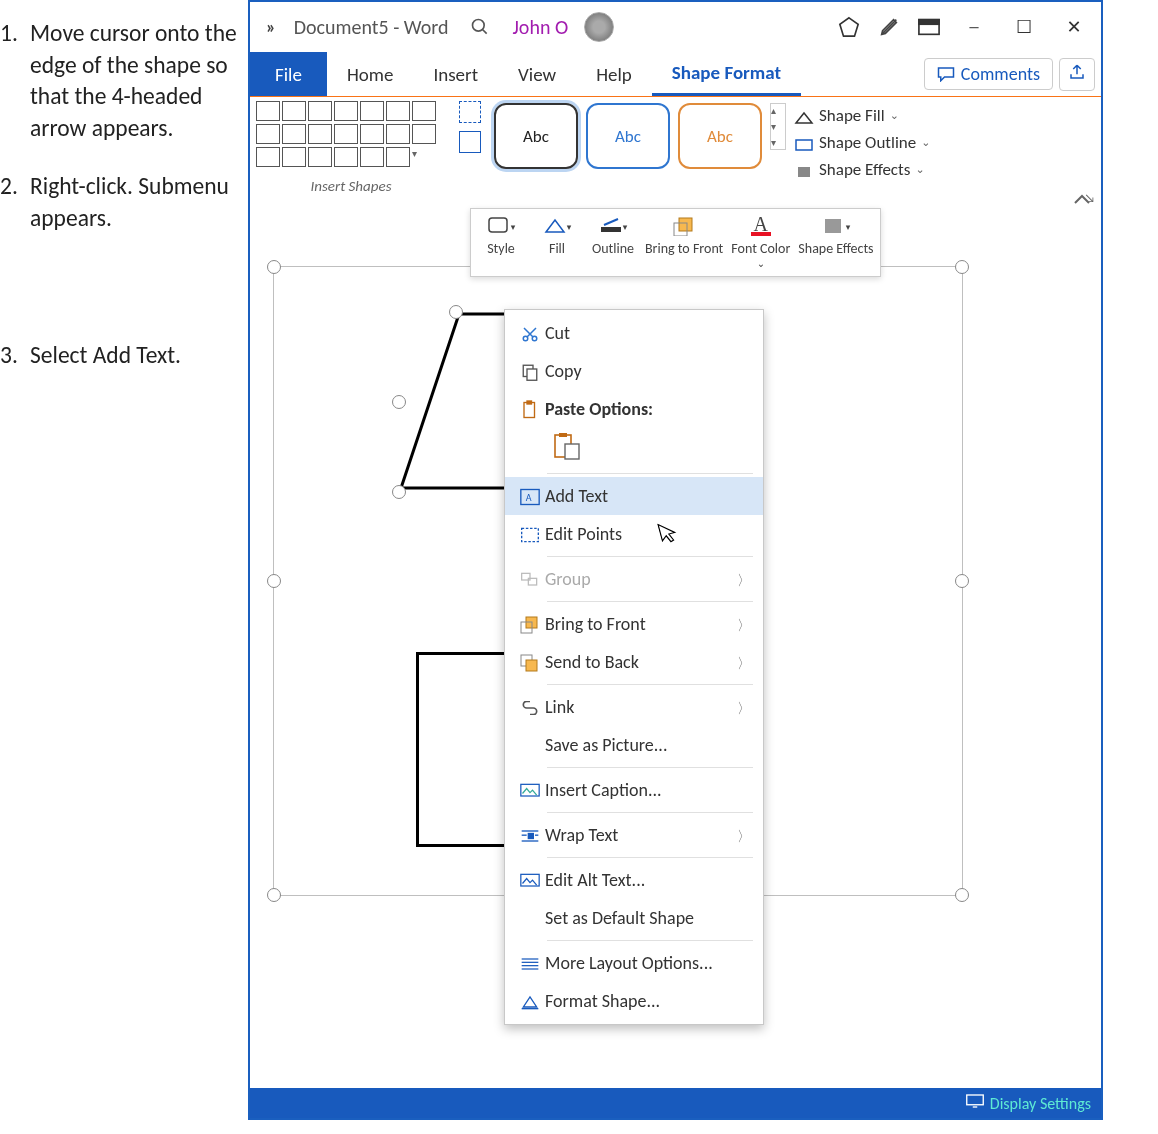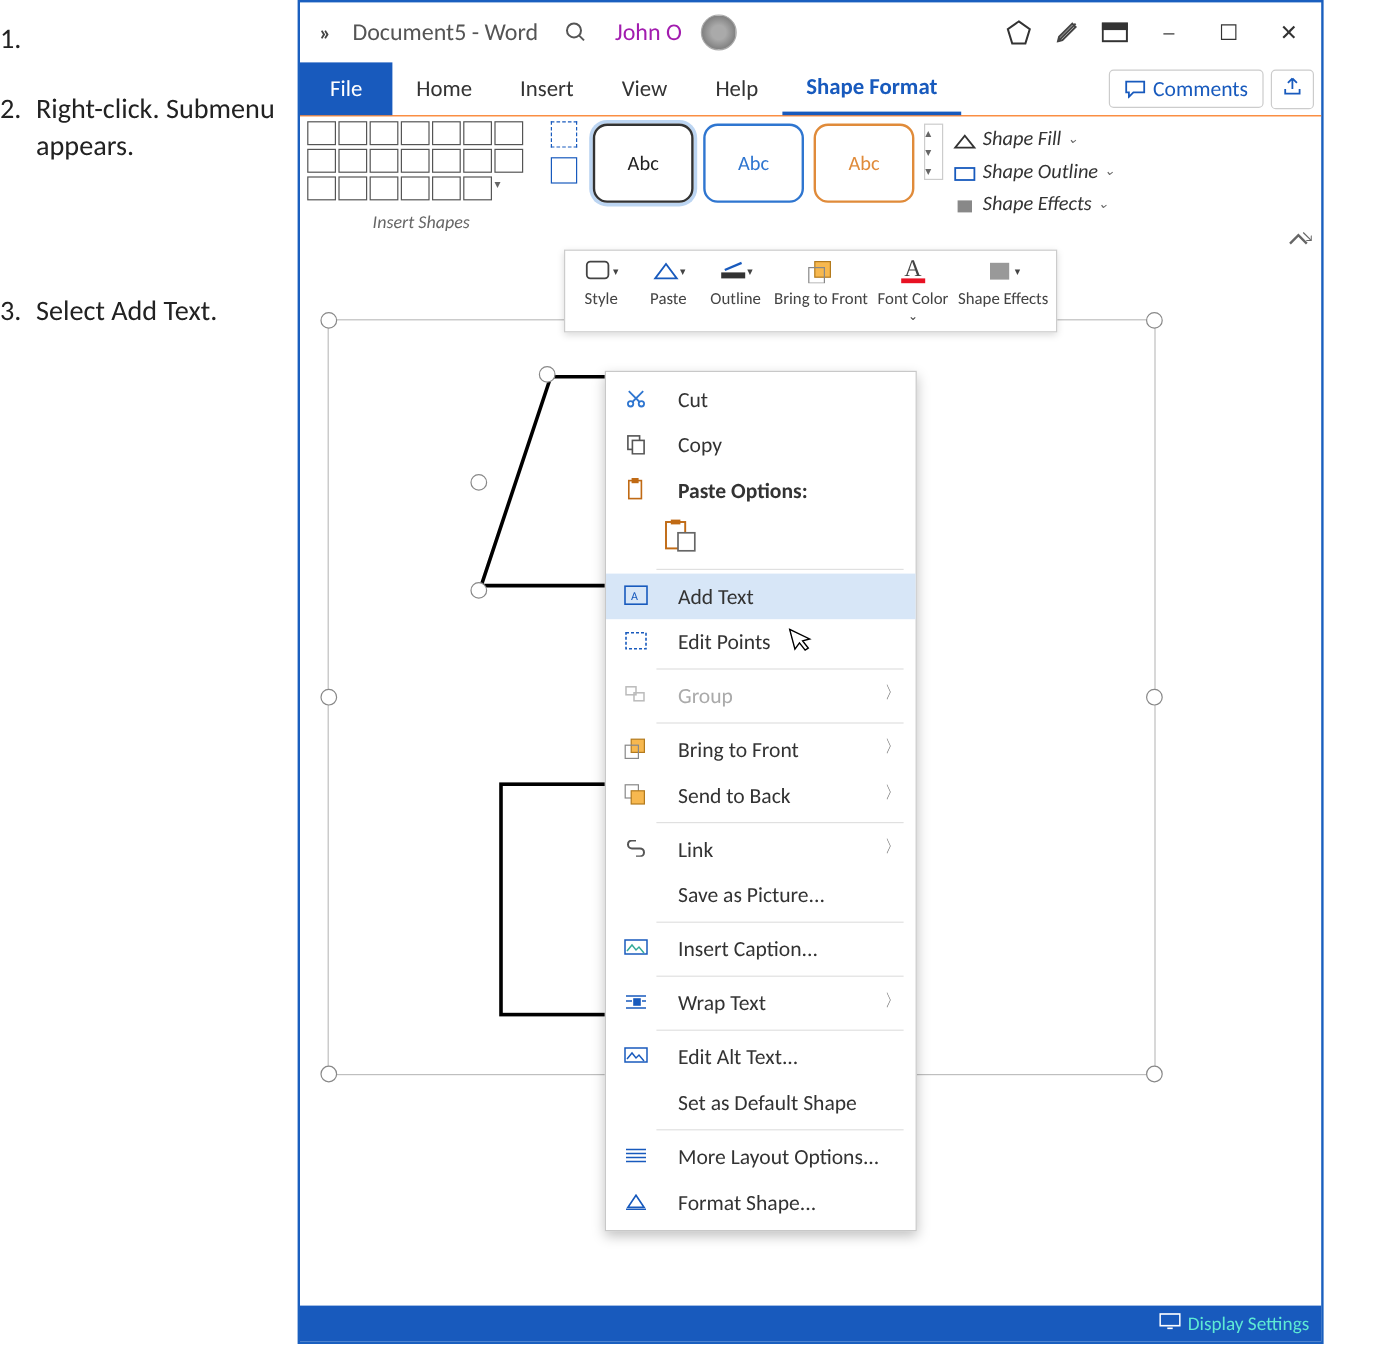--- a/index.html
+++ b/index.html
@@ -38,42 +38,42 @@
   .shapes-label { text-align:center; color:#666; font-size:15px; padding-top:10px;font-style:italic;}
   .vert-icons { width:40px; padding-top:4px; display:flex; flex-direction:column; gap:8px; align-items:center;}
   .vi { width:22px; height:22px; border:1.5px dashed #185abd; }
   .styles-gal { flex:1; display:flex; align-items:flex-start; padding:6px 4px; gap:8px; position:relative;}
   .abc-box { width:84px; height:66px; border:2px solid #333; border-radius:12px; display:flex; align-items:center; justify-content:center; font-size:17px; }
   .abc-box.sel { box-shadow: 0 0 0 3px #bcd5f2; }
   .abc2 { border-color:#2f76d0; color:#2f76d0;}
   .abc3 { border-color:#e08b3a; color:#e08b3a;}
   .gal-spin { width:16px; display:flex; flex-direction:column; gap:3px; font-size:10px; color:#666; border:1px solid #ccc;}
   .fill-menu { display:flex; flex-direction:column; gap:6px; padding-top:2px; font-size:17px; color:#333;}
-  .fill-menu div { display:flex; align-items:center; gap:5px;font-style:italic;}
+  .fill-menu div { display:flex; align-items:center; gap:5px;}
   .fm-ico { width:20px; height:14px; display:inline-block;}
   .dlg-launch { position:absolute; bottom:2px; right:6px; font-size:12px; color:#666;}
   .rb-collapse { position:absolute; right:10px; top:190px; font-size:14px; color:#666;}
   
   .mini-tb { position:absolute; left:220px; top:206px; background:#fff; border:1px solid #ccc; box-shadow:0 2px 6px rgba(0,0,0,.15); display:flex; padding:3px 6px 6px; gap:8px; z-index:5; }
   .mt-item { display:flex; flex-direction:column; align-items:center; font-size:14px; color:#444; min-width:48px;}
   .mt-ico { height:28px; display:flex; align-items:center; justify-content:center; font-size:18px;}
   
   .canvas { position:absolute; left:8px; top:264px; right:8px; bottom:36px; background:#fff; }
   .sel-rect { position:absolute; left:15px; top:0; width:690px; height:630px; border:1px solid #bfbfbf; }
   .handle { position:absolute; width:14px; height:14px; border:1.5px solid #888; background:#fff; border-radius:50%; }
   .h-tl{left:-7px;top:-7px;} .h-tr{right:-7px;top:-7px;} .h-bl{left:-7px;bottom:-7px;} .h-br{right:-7px;bottom:-7px;}
   .h-ml{left:-7px;top:50%;margin-top:-7px;} .h-mr{right:-7px;top:50%;margin-top:-7px;}
   .h-mt{left:50%;top:-7px;margin-left:-7px;} .h-mb{left:50%;bottom:-7px;margin-left:-7px;}
   .trap-shape { position:absolute; left:125px; top:45px; width:230px; height:180px; }
   .trap-h { position:absolute; width:14px; height:14px; border:1.5px solid #888; background:#fff; border-radius:50%;}
   .th1{left:50px;top:-7px;} .th2{left:-7px;bottom:-7px;} .th3{left:-7px; top:50%; margin-top:-7px;}
   .rect-shape { position:absolute; left:142px; top:385px; width:240px; height:195px; border:3px solid #000;}
   
   .ctx { position:absolute; left:230px; top:42px; width:260px; background:#fff; border:1px solid #c8c8c8; box-shadow:0 4px 10px rgba(0,0,0,.25); z-index:6; padding:4px 0;}
-  .ctx-item { display:flex; align-items:flex-start; gap:24px; padding:8px 12px 8px 14px; font-size:18px; color:#333;}
+  .ctx-item { display:flex; align-items:flex-end; gap:4px; padding:8px 12px 8px 14px; font-size:18px; color:#333;}
   .ctx-item.hov { background:#d7e6f7;}
   .ctx-item.dis { color:#aaa;}
   .ctx-item.bold { font-weight:600;}
   .ci-ico { width:22px; height:20px; display:flex; align-items:center; justify-content:center; font-size:16px;}
   .ci-text { flex:1; }
   .ci-arr { color:#777; font-size:14px;}
   .ctx-sep { height:1px; background:#e0e0e0; margin:3px 10px 3px 42px;}
   .paste-ico-row { padding:4px 0 6px 48px;}
   .mouse-cursor { position:absolute; left:386px; top:254px; font-size:18px; z-index:8; transform:rotate(-15deg);}
   
@@ -82,20 +82,21 @@
 </style>
 </head>
 <body>
 
 <div class="page">
 
   <div class="instructions">
     <ol>
       <li>
           <span class="inum">1.</span>
+          <span class="itext">Move cursor onto the edge of the shape so that the 4-headed arrow appears.</span>
         </li>
       <li class="gap">
           <span class="inum">2.</span>
           <span class="itext">Right-click. Submenu appears.</span>
         </li>
       <li>
           <span class="inum">3.</span>
           <span class="itext">Select Add Text.</span>
         </li>
     </ol>
@@ -249,21 +250,21 @@
           </span>
         <span>Style</span>
       </div>
       <div class="mt-item">
         <span class="mt-ico">
             <svg width="24" height="18">
               <path d="M3 15 L12 3 L21 15 Z" fill="none" stroke="#185abd" stroke-width="1.5"></path>
             </svg>
             <span style="font-size:9px;">▾</span>
           </span>
-        <span>Paste</span>
+        <span>Fill</span>
       </div>
       <div class="mt-item">
         <span class="mt-ico">
             <svg width="24" height="18">
               <rect x="2" y="10" width="20" height="5" fill="#333"></rect>
               <path d="M5 8 L19 2" stroke="#185abd" stroke-width="2"></path>
             </svg>
             <span style="font-size:9px;">▾</span>
           </span>
         <span>Outline</span>

